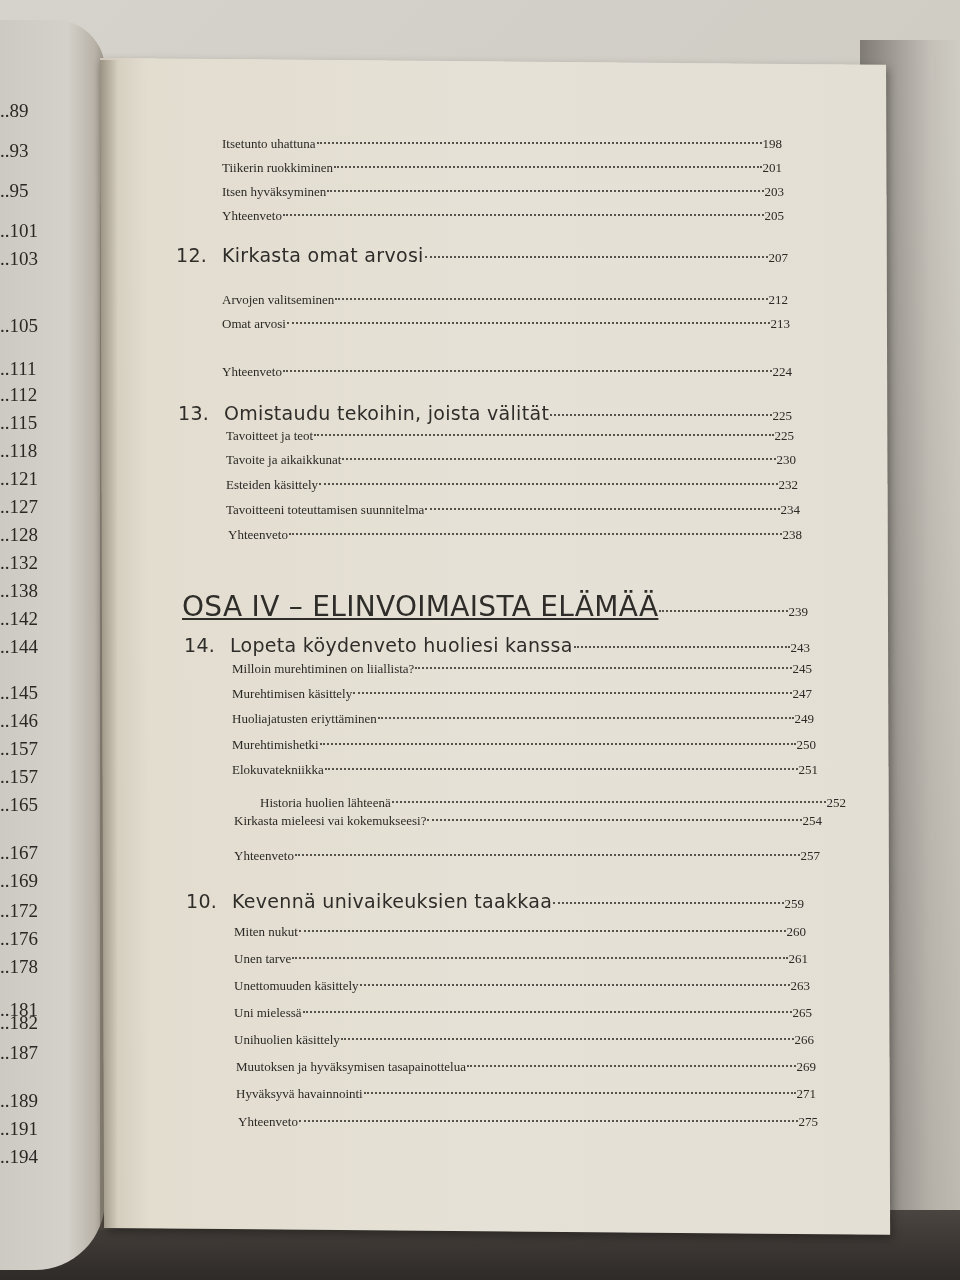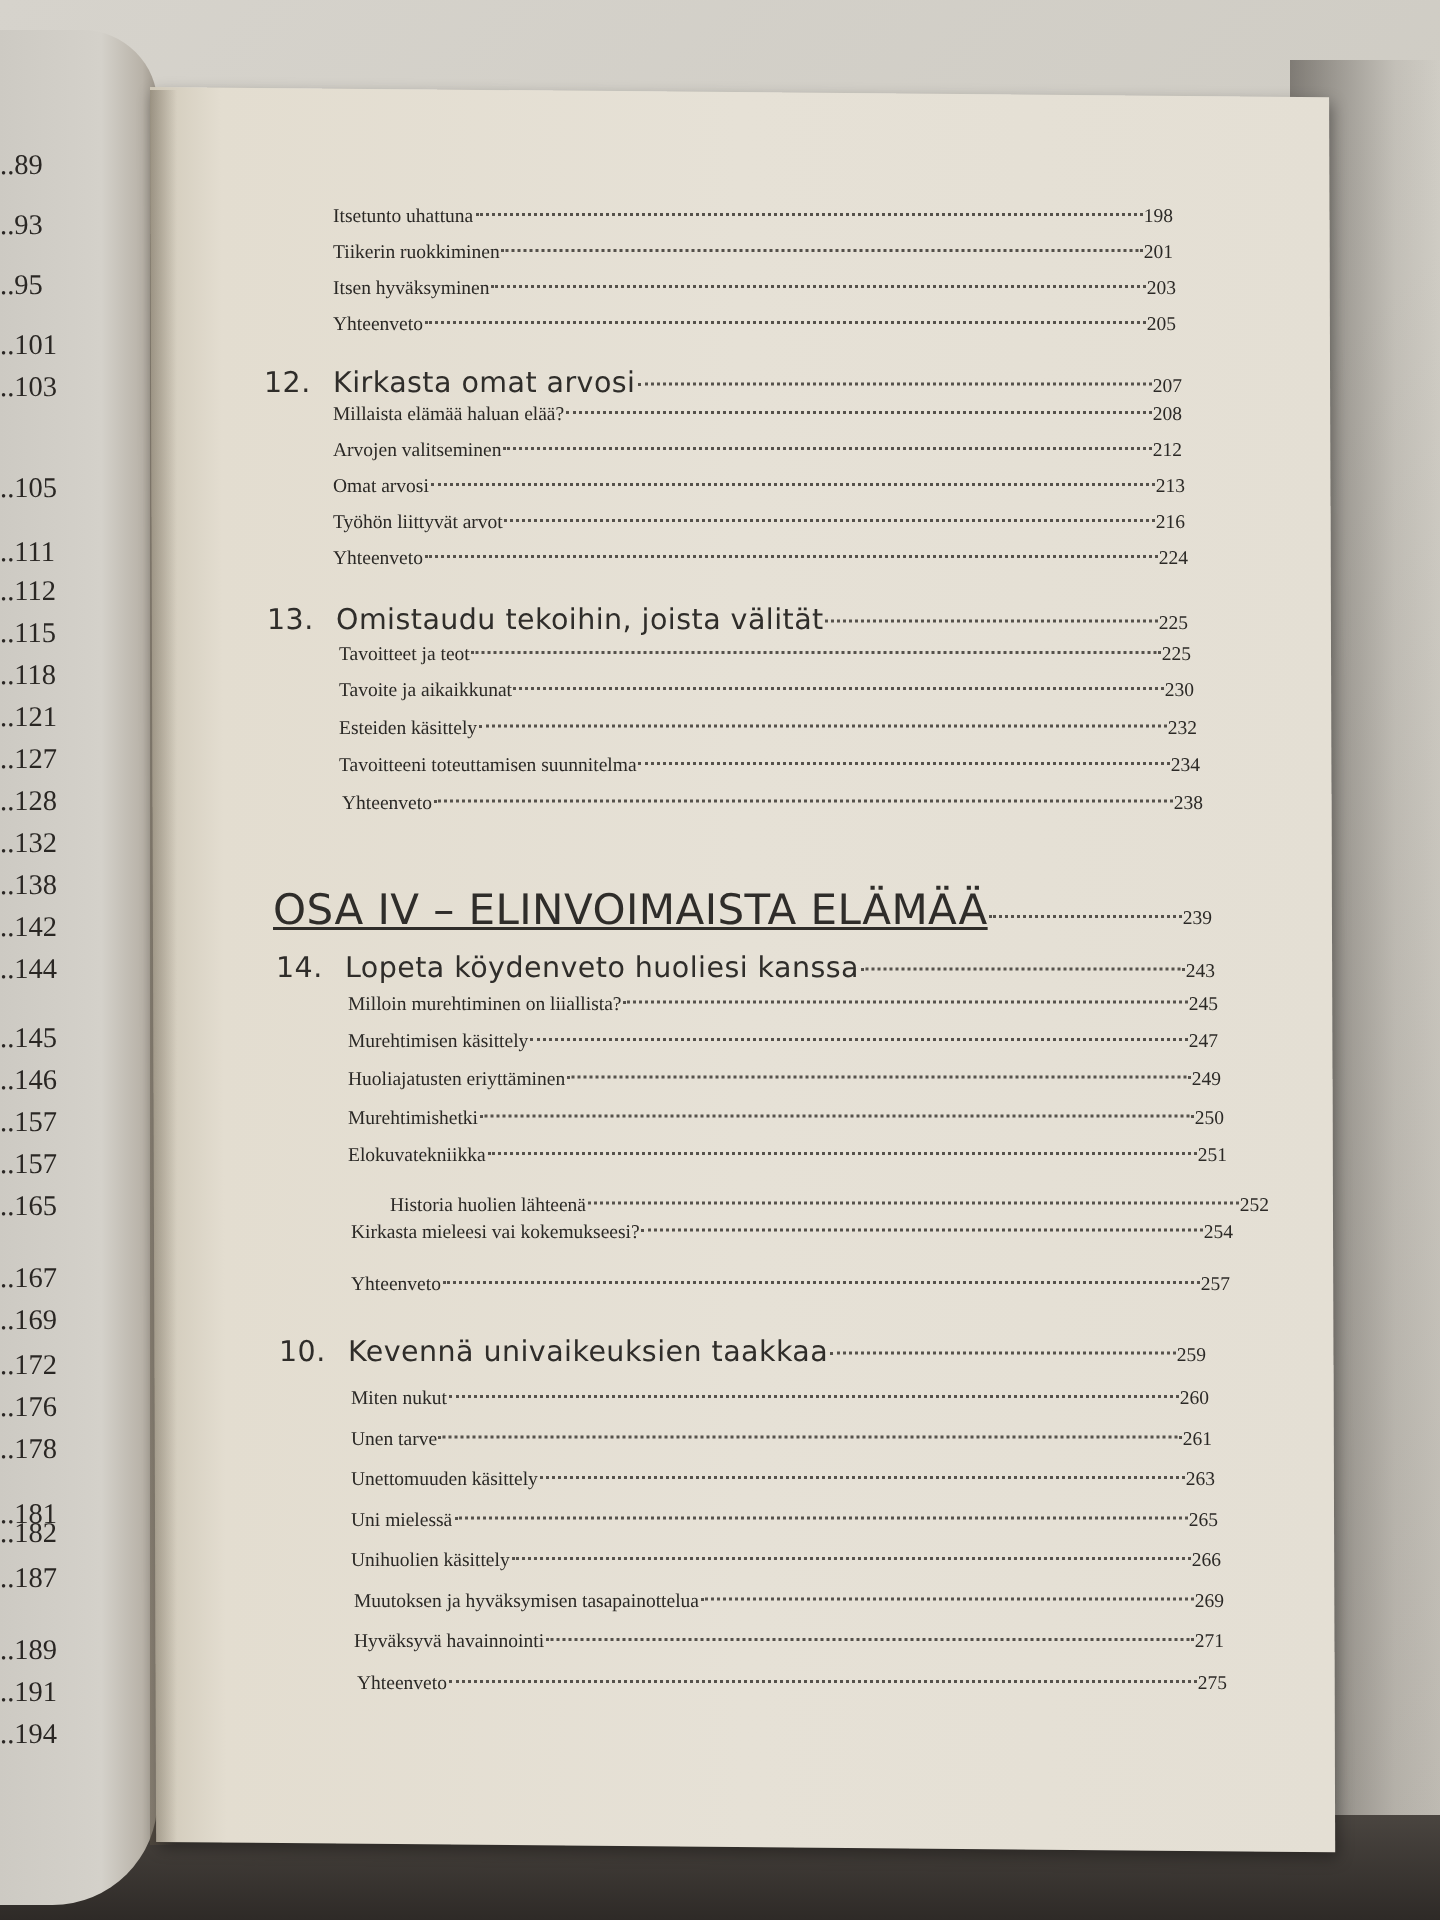--- a/index.html
+++ b/index.html
@@ -126,39 +126,29 @@
       <span class="leader"></span>
       <span class="page">205</span>
     </div>
 
   <div class="row chapter" style="left:176px;top:244px;width:612px;">
       <span class="num">12.</span>
       <span class="label">Kirkasta omat arvosi</span>
       <span class="leader"></span>
       <span class="page">207</span>
     </div>
-  <div class="row" style="left:222px;top:268px;width:566px;">
-      <span class="label">Millaista elämää haluan elää?</span>
-      <span class="leader"></span>
-      <span class="page">208</span>
-    </div>
   <div class="row" style="left:222px;top:292px;width:566px;">
       <span class="label">Arvojen valitseminen</span>
       <span class="leader"></span>
       <span class="page">212</span>
     </div>
   <div class="row" style="left:222px;top:316px;width:568px;">
       <span class="label">Omat arvosi</span>
       <span class="leader"></span>
       <span class="page">213</span>
-    </div>
-  <div class="row" style="left:222px;top:340px;width:568px;">
-      <span class="label">Työhön liittyvät arvot</span>
-      <span class="leader"></span>
-      <span class="page">216</span>
     </div>
   <div class="row" style="left:222px;top:364px;width:570px;">
       <span class="label">Yhteenveto</span>
       <span class="leader"></span>
       <span class="page">224</span>
     </div>
 
   <div class="row chapter" style="left:178px;top:402px;width:614px;">
       <span class="num">13.</span>
       <span class="label">Omistaudu tekoihin, joista välität</span>

